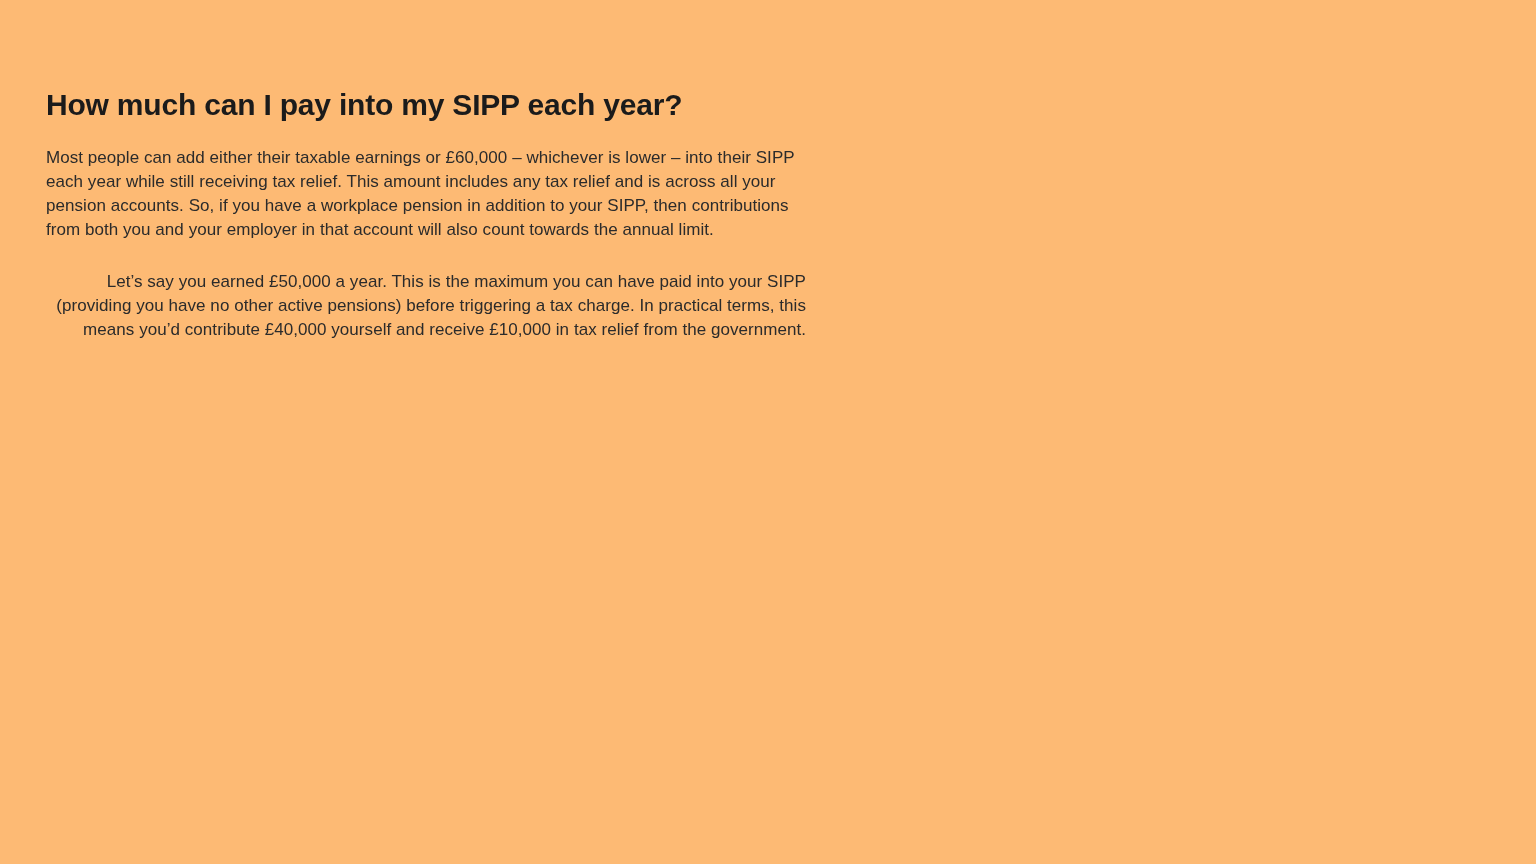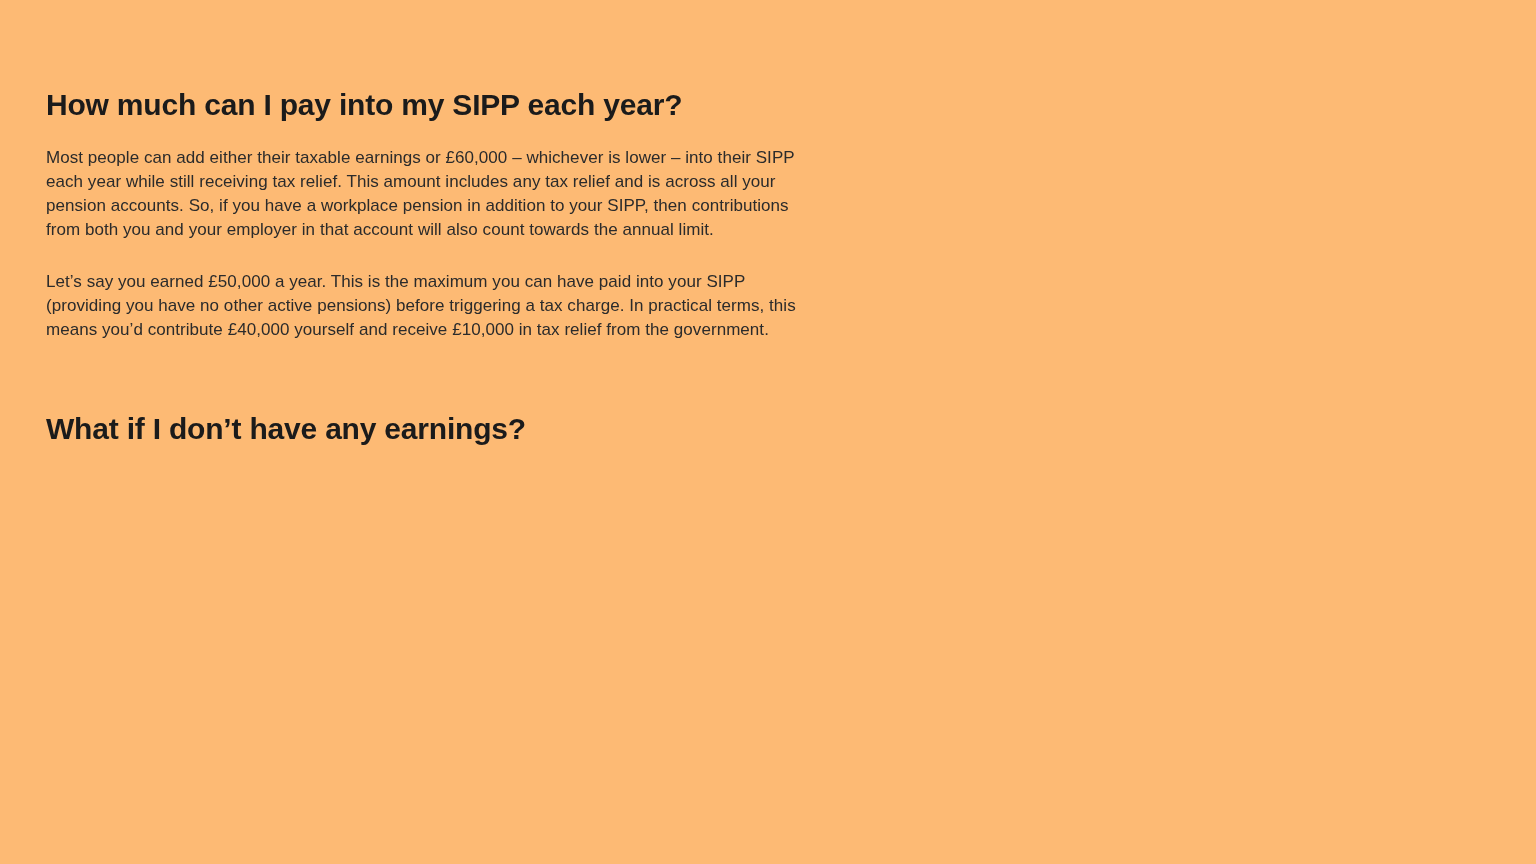--- a/index.html
+++ b/index.html
@@ -53,32 +53,31 @@
     letter-spacing: 0.05px;
   }
   .section.first .paragraph:first-of-type,
   .section.second .paragraph:first-of-type {
     margin-top: 22px;
   }
   .paragraph + .paragraph {
     margin-top: 28px;
   }
   .p-narrow { width: 766px; }
-  .p-mid { width: 760px; }
+  .p-mid { width: 760px; text-align: right; }
 </style>
 </head>
 <body>
 
 <div class="page">
   <div class="content-column">
 
     <div class="section first">
       <h2 class="section-heading">How much can I pay into my SIPP each year?</h2>
       <p class="paragraph p-narrow">Most people can add either their taxable earnings or £60,000 – whichever is lower – into their SIPP each year while still receiving tax relief. This amount includes any tax relief and is across all your pension accounts. So, if you have a workplace pension in addition to your SIPP, then contributions from both you and your employer in that account will also count towards the annual limit.</p>
       <p class="paragraph p-mid">Let’s say you earned £50,000 a year. This is the maximum you can have paid into your SIPP (providing you have no other active pensions) before triggering a tax charge. In practical terms, this means you’d contribute £40,000 yourself and receive £10,000 in tax relief from the government.</p>
     </div>
 
     <div class="section second">
-      <h2 class="section-heading">What if I don’t have any earnings?</h2>
     </div>
 
   </div>
 </div>
 
 </body></html>

